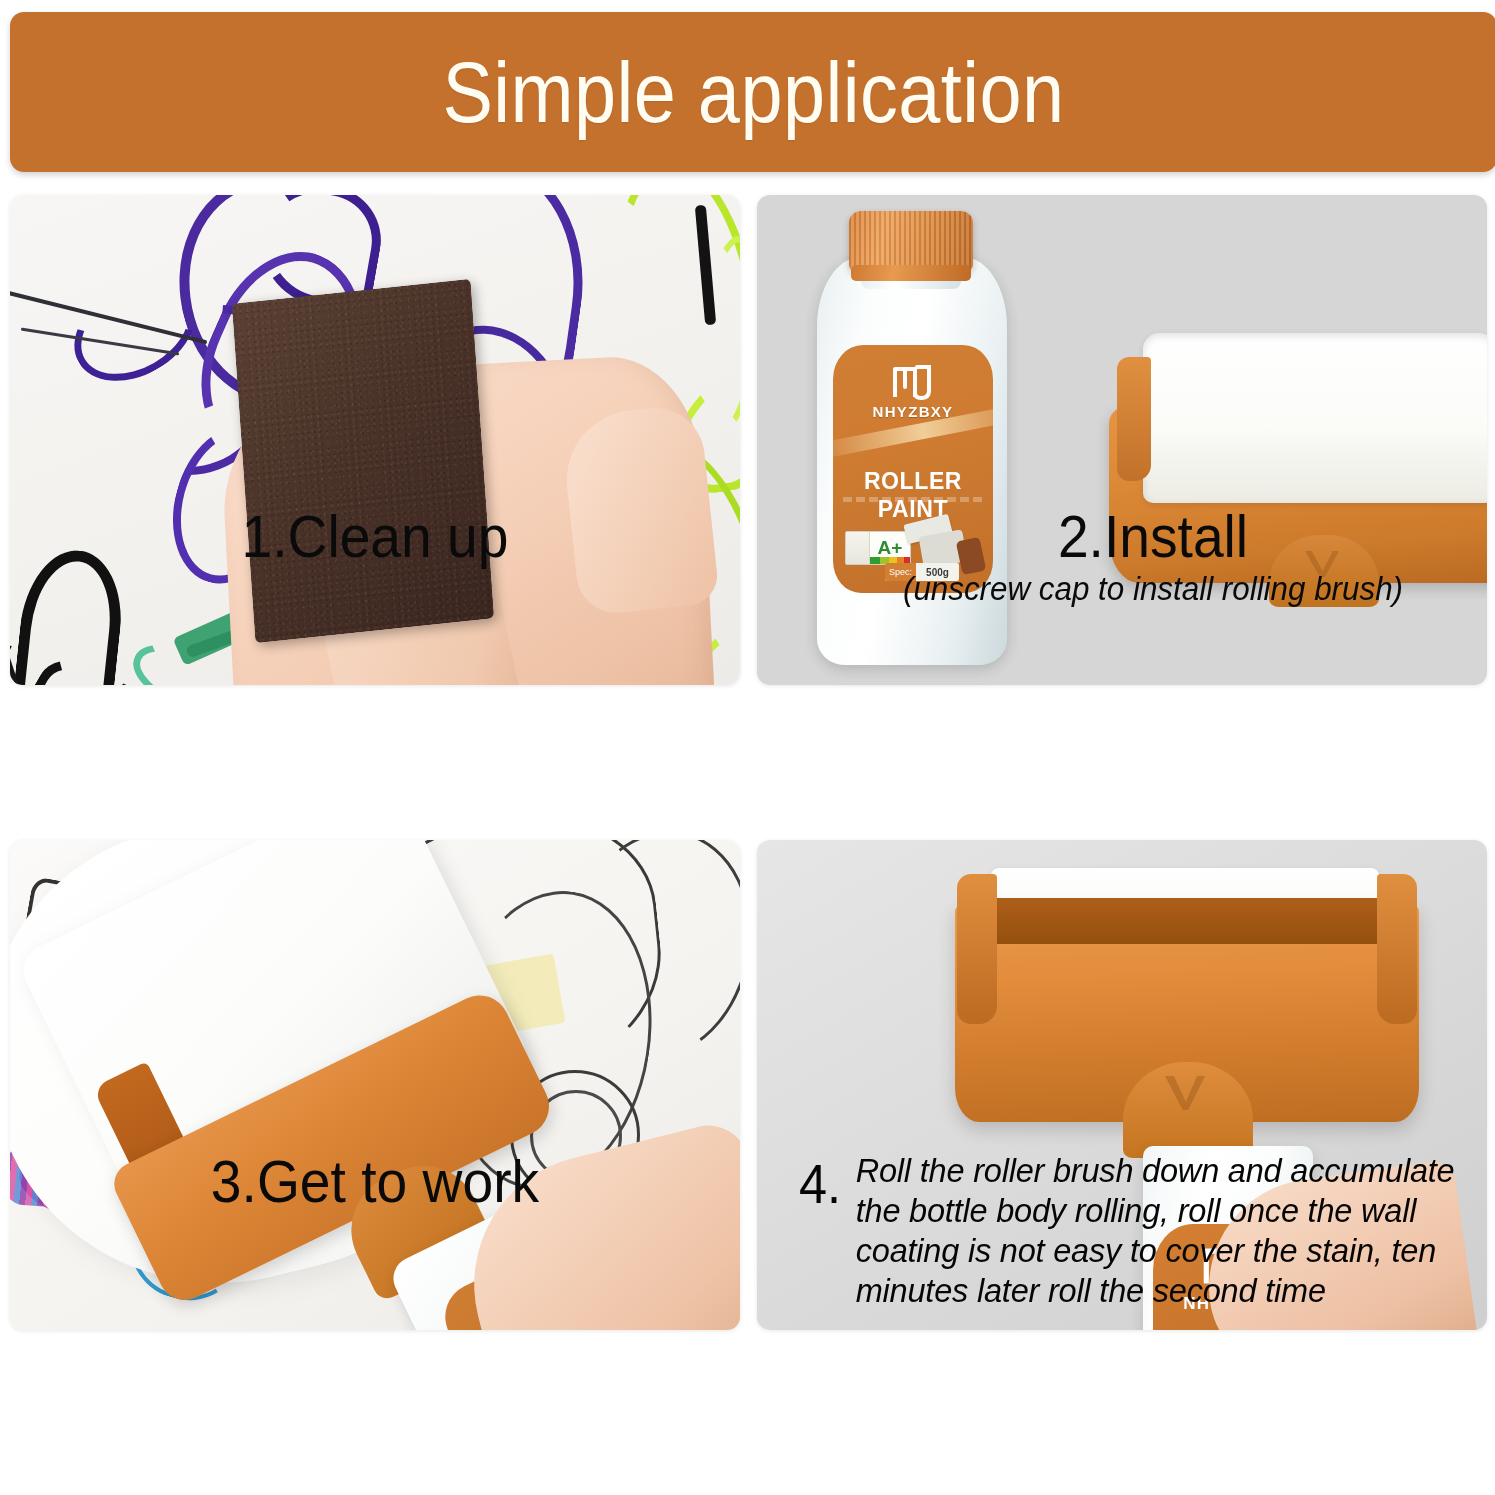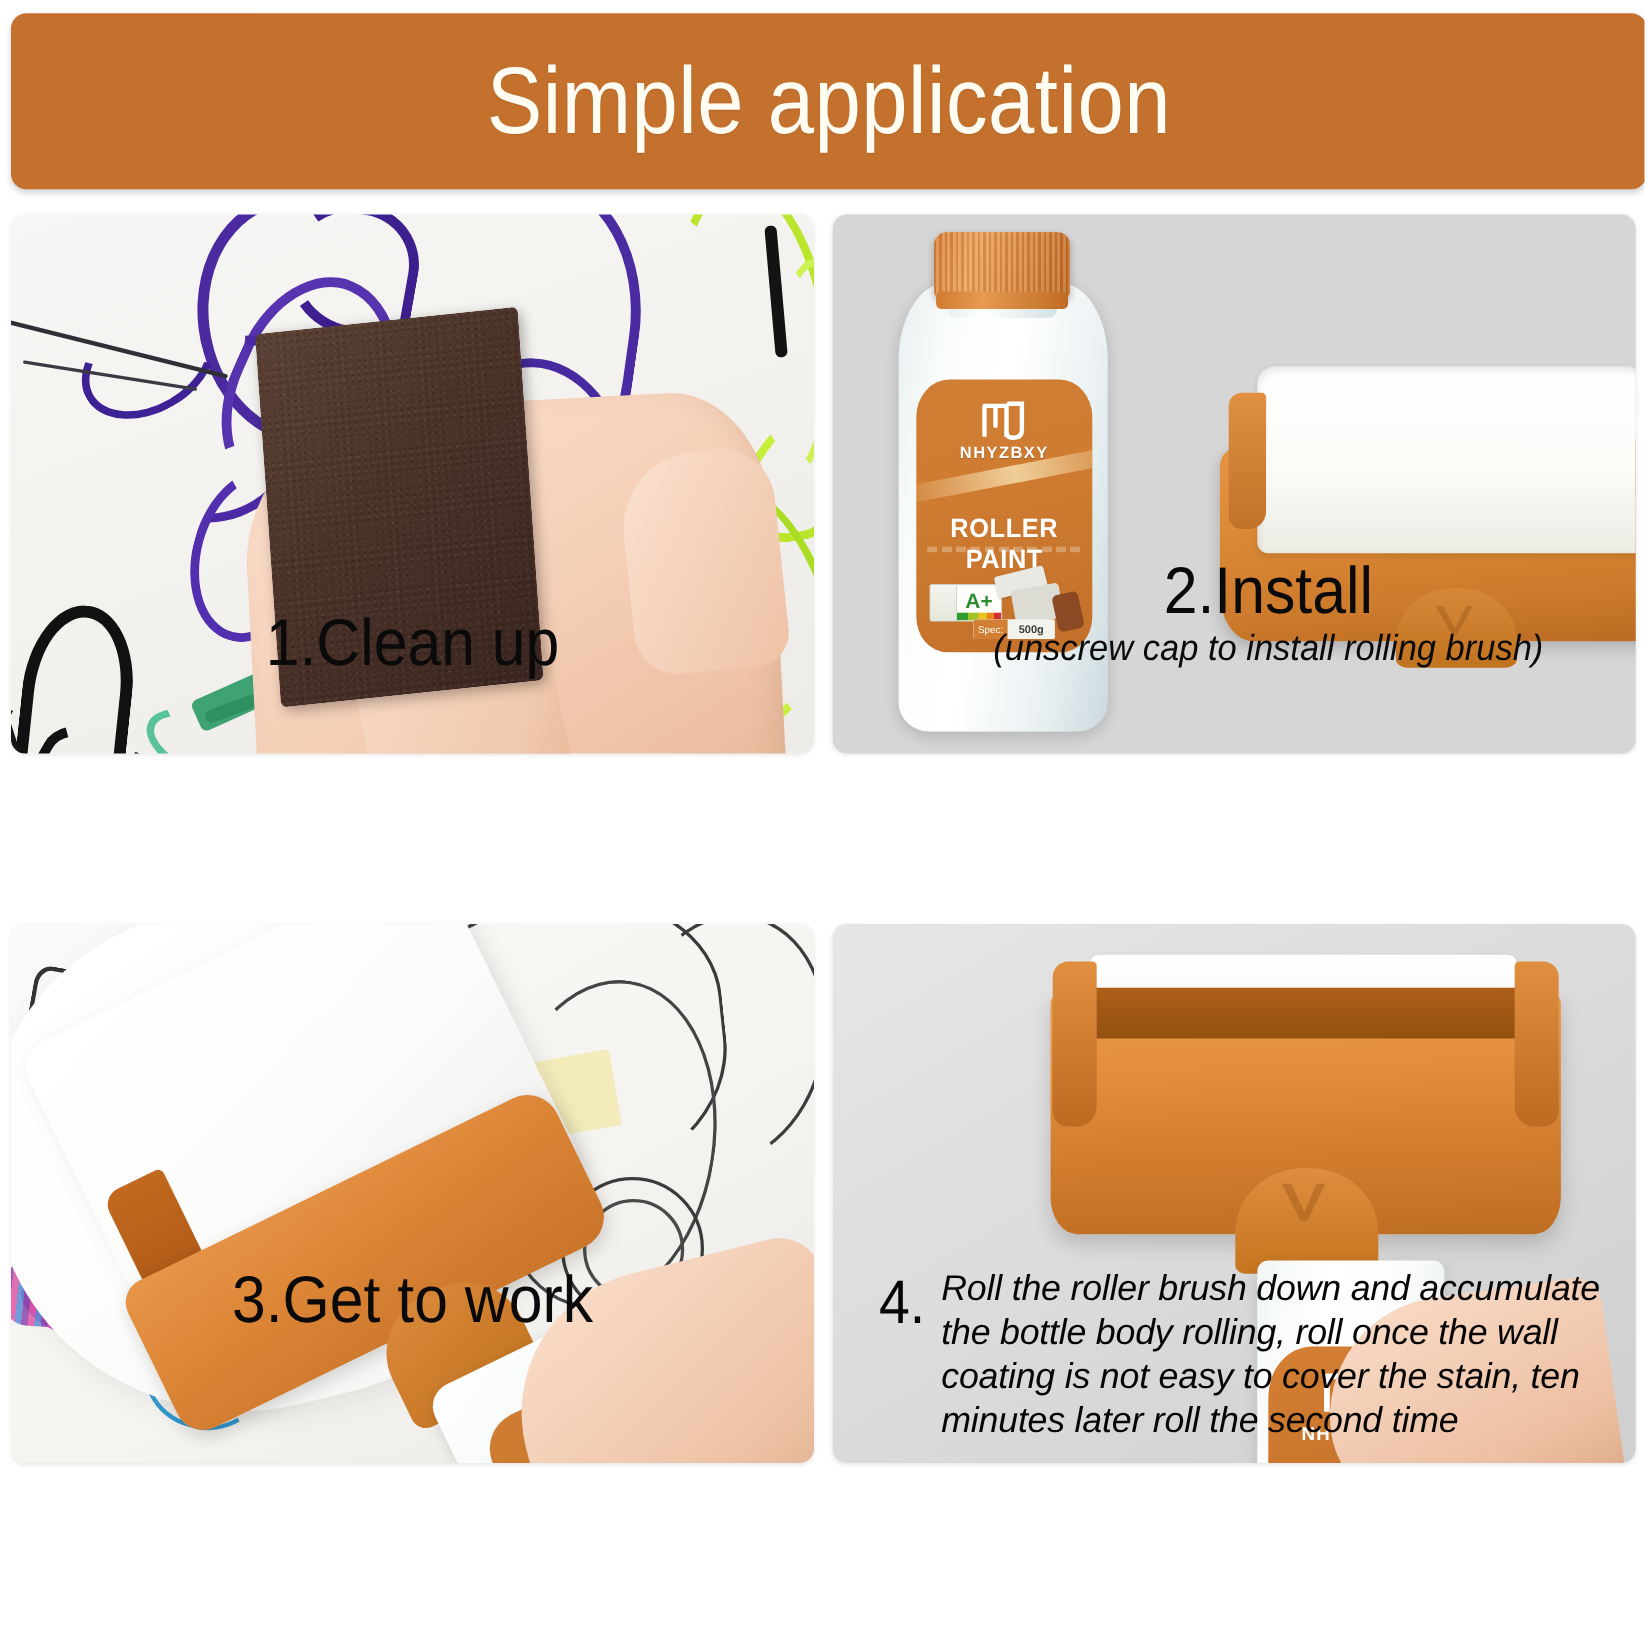--- a/index.html
+++ b/index.html
@@ -43,21 +43,21 @@
   .photo{
     position:absolute; left:0; top:0; width:100%; height:100%;
     border-radius:13px; overflow:hidden;
     box-shadow:0 1px 4px rgba(0,0,0,.10);
   }
 
   
   .cap{
     position:absolute; width:100%; text-align:center; color:#0a0a0a;
   }
-  .cap.c1{ left:10px; top:505px; width:730px;margin-top:48px; }
+  .cap.c1{ left:10px; top:505px; width:730px; }
   .cap.c2{ left:757px; top:505px; width:792px; }
   .cap.c3{ left:10px; top:1150px; width:730px; }
   .cap-main{ font-size:60px; line-height:1.05; transform:scaleX(.92); transform-origin:center; white-space:nowrap; }
   .cap-sub{ font-size:33px; font-style:italic; line-height:1.15; margin-top:2px; transform:scaleX(.95); transform-origin:center; white-space:nowrap; }
 
   .cap4{
     position:absolute; left:757px; top:1152px; width:738px;
     display:flex; align-items:flex-start; gap:10px; padding-left:42px;
   }
   .cap4-num{ font-size:56px; line-height:1; color:#050505; flex:0 0 auto; padding-top:4px; transform:scaleX(.9); transform-origin:left center;}

